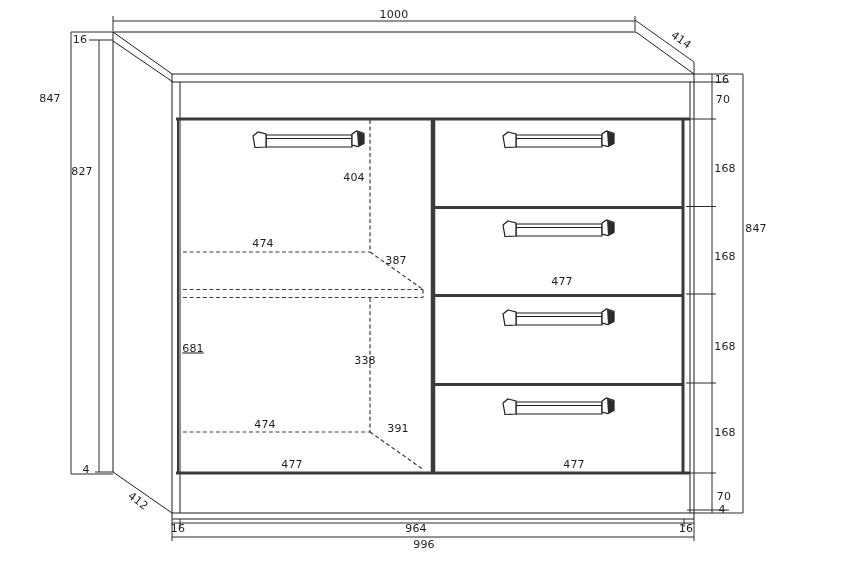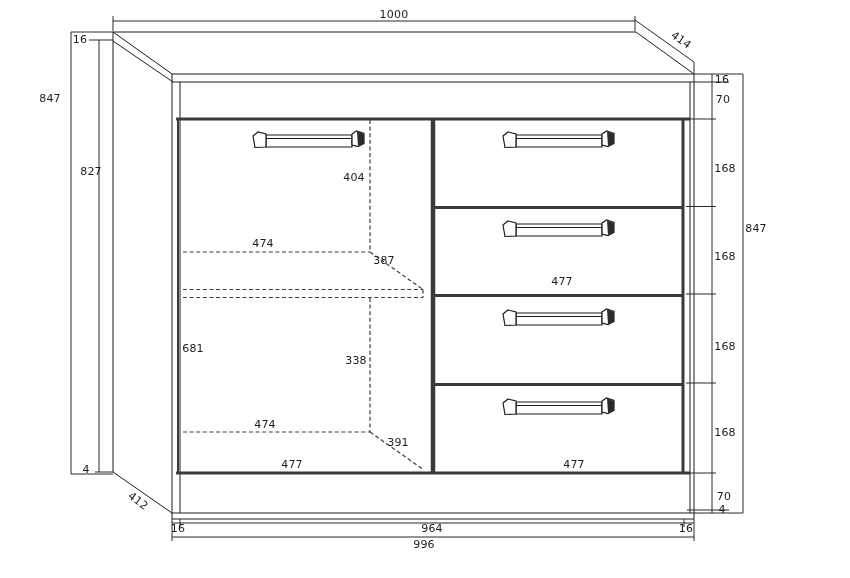--- a/index.html
+++ b/index.html
@@ -126,43 +126,43 @@
       <line class="dim" x1="662" y1="519" x2="662" y2="541"></line>
       <line class="dim" x1="140" y1="523" x2="662" y2="523"></line>
       <line class="dim" x1="140" y1="537" x2="662" y2="537"></line>
     </g>
   </svg>
 
   <div class="dim-label" style="left:362px; top:14px;">1000</div>
   <div class="dim-label rot35" style="left:649px; top:40px;">414</div>
   <div class="dim-label" style="left:48px;  top:39px;">16</div>
   <div class="dim-label" style="left:18px;  top:98px;">847</div>
-  <div class="dim-label" style="left:59px;  top:171px;">827</div>
+  <div class="dim-label" style="left:50px;  top:171px;">827</div>
   <div class="dim-label" style="left:54px;  top:469px;">4</div>
   <div class="dim-label rot37" style="left:106px; top:501px;">412</div>
 
   <div class="dim-label" style="left:322px; top:177px;">404</div>
   <div class="dim-label" style="left:231px; top:243px;">474</div>
-  <div class="dim-label" style="left:352px; top:260px;">387</div>
-  <div class="dim-label" style="left:161px; top:348px;">681</div>
-  <div class="dim-label" style="left:324px; top:360px;">338</div>
+  <div class="dim-label" style="left:364px; top:260px;">387</div>
+  <div class="dim-label" style="left:161px; top:348px;text-decoration:underline;">681</div>
+  <div class="dim-label" style="left:333px; top:360px;">338</div>
   <div class="dim-label" style="left:233px; top:424px;">474</div>
-  <div class="dim-label" style="left:366px; top:442px;">391</div>
+  <div class="dim-label" style="left:366px; top:428px;">391</div>
   <div class="dim-label" style="left:260px; top:464px;">477</div>
   <div class="dim-label" style="left:530px; top:281px;">477</div>
   <div class="dim-label" style="left:542px; top:464px;">477</div>
 
   <div class="dim-label" style="left:690px; top:79px;">16</div>
   <div class="dim-label" style="left:691px; top:99px;">70</div>
   <div class="dim-label" style="left:693px; top:168px;">168</div>
   <div class="dim-label" style="left:693px; top:256px;">168</div>
   <div class="dim-label" style="left:693px; top:346px;">168</div>
   <div class="dim-label" style="left:693px; top:432px;">168</div>
   <div class="dim-label" style="left:692px; top:496px;">70</div>
   <div class="dim-label" style="left:690px; top:509px;">4</div>
   <div class="dim-label" style="left:724px; top:228px;">847</div>
 
   <div class="dim-label" style="left:146px; top:528px;">16</div>
-  <div class="dim-label" style="left:400px; top:528px;">964</div>
+  <div class="dim-label" style="left:384px; top:528px;">964</div>
   <div class="dim-label" style="left:654px; top:528px;">16</div>
   <div class="dim-label" style="left:392px; top:544px;">996</div>
 
 </div>
 
 </body></html>

